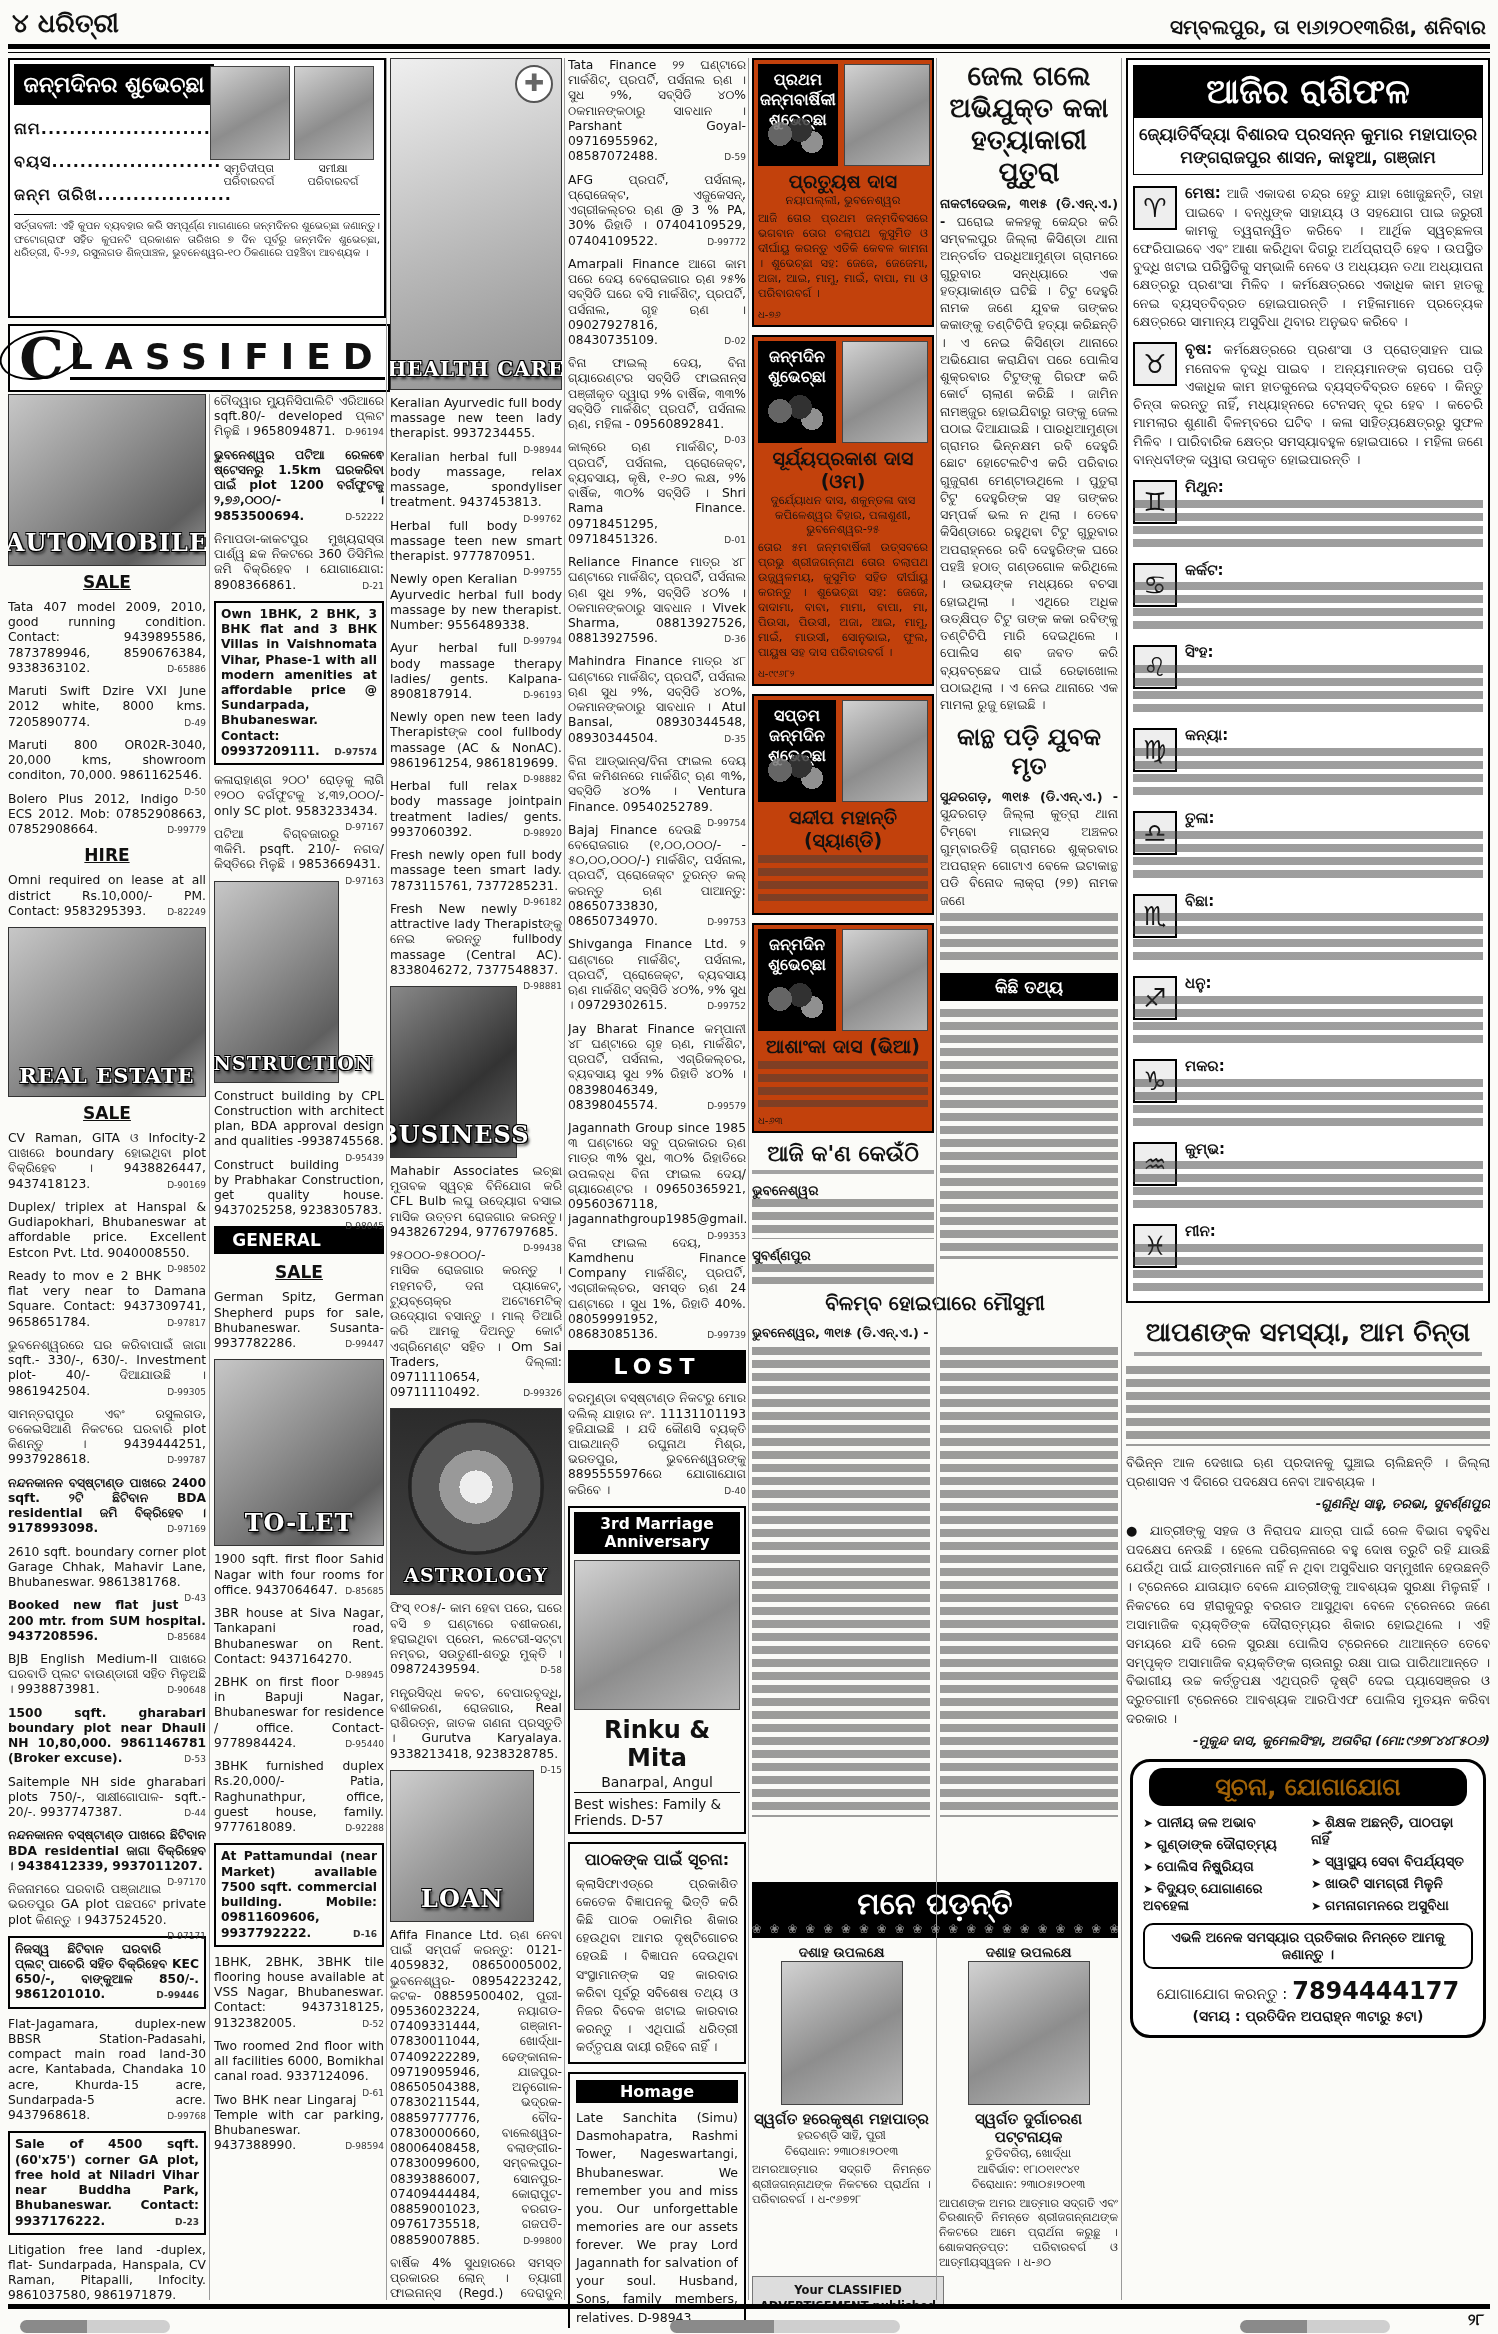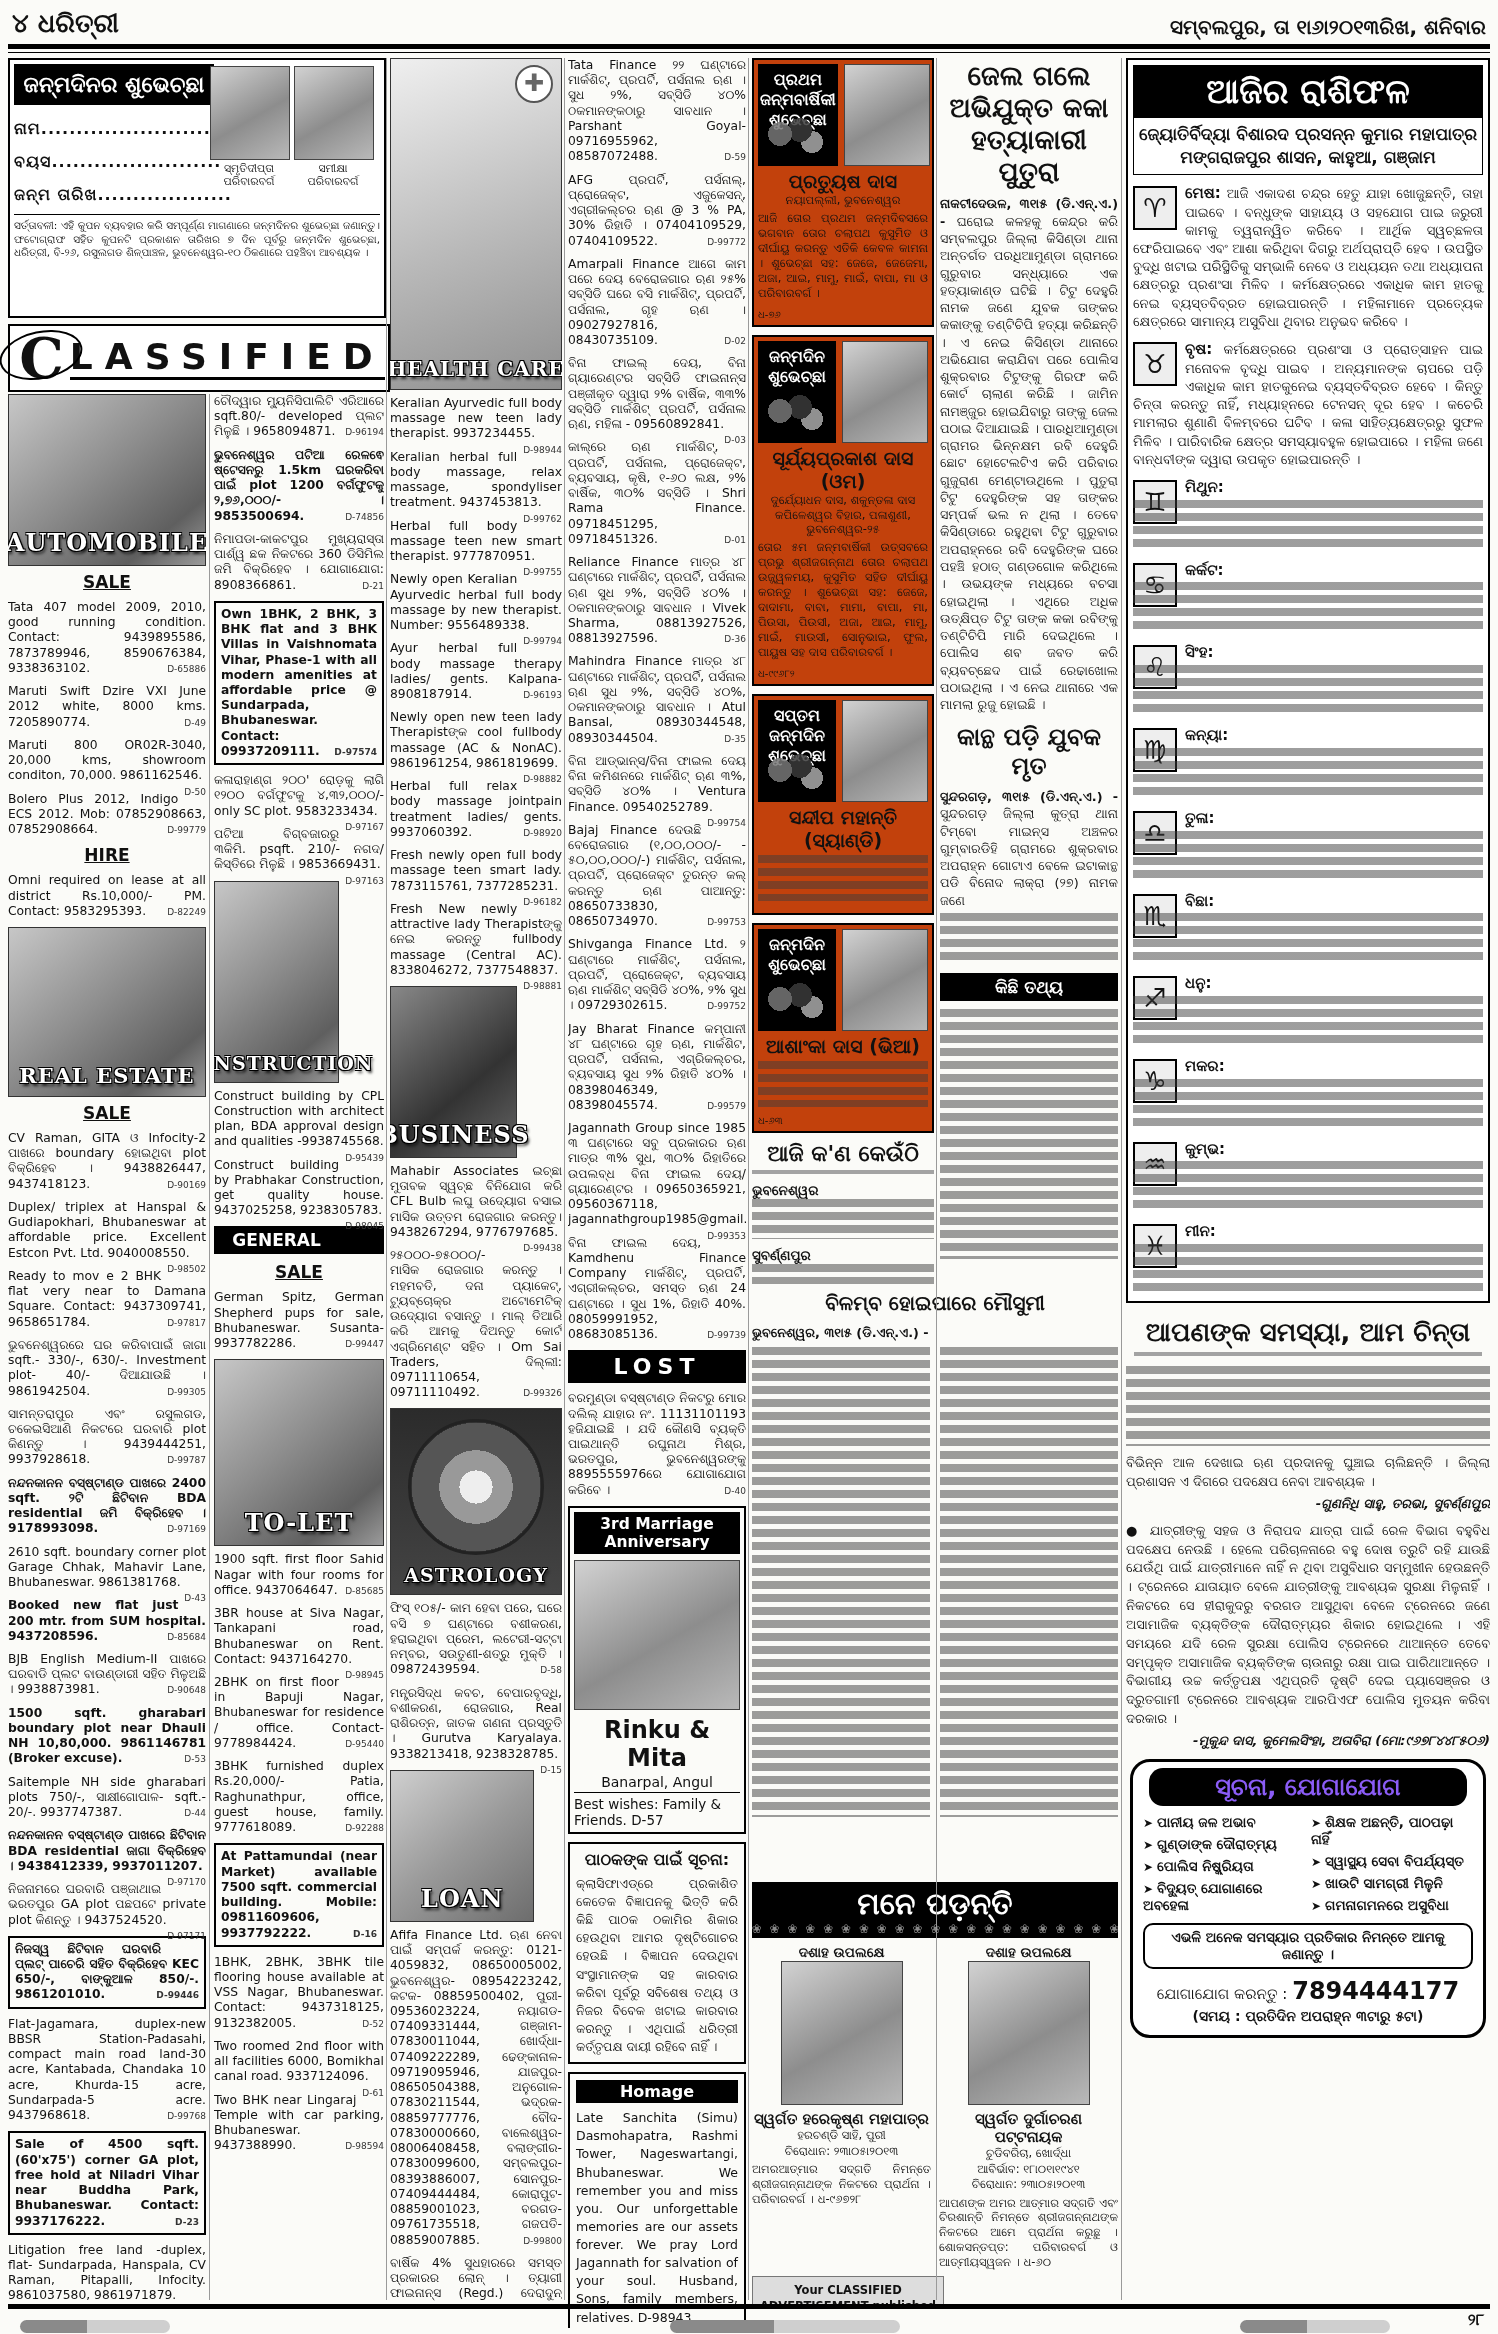--- a/index.html
+++ b/index.html
@@ -99,21 +99,21 @@
   .sign{margin-top:8px;font-size:13.2px;text-align:justify;line-height:1.38;}
   .sign .icon{float:left;width:40px;height:40px;border:2px solid #000;margin:3px 8px 2px 0;text-align:center;font-size:26px;line-height:40px;background:#eee;}
   .sign .nm{font-weight:bold;font-size:15px;}
   .sign .text-fill{margin:2px 0 0 0;}
   
   .prob-head{text-align:center;font-weight:bold;font-size:26px;border-bottom:4px solid #a3a3a3;padding-bottom:4px;margin:14px 8px 10px;}
   .letter{font-size:13px;text-align:justify;line-height:1.45;}
   .sig{text-align:right;font-weight:bold;font-style:italic;font-size:13px;margin:4px 0 10px;}
   
   #suchana{border:3px solid #000;border-radius:20px;padding:8px 10px 10px;margin:10px 4px 0;position:relative;background:#fff;}
-  .su-title{background:#000;color:#8b5cf6;border-radius:14px;text-align:center;font-weight:bold;font-size:24px;padding:5px 0;margin:-2px 6px 8px;}
+  .su-title{background:#000;color:#a16207;border-radius:14px;text-align:center;font-weight:bold;font-size:24px;padding:5px 0;margin:-2px 6px 8px;}
   .su-cols{display:flex;gap:6px;}
   .su-col{flex:1;}
   .su-item{font-size:13.5px;font-weight:bold;margin-bottom:5px;}
   .su-arrow{margin-right:4px;font-size:12px;}
   .su-pill{border:2px solid #000;border-radius:10px;text-align:center;font-weight:bold;font-size:13.5px;padding:4px;margin:4px 0 8px;}
   .su-call{text-align:center;font-size:15px;}
   .su-call b{font-size:24px;}
   .su-time{text-align:center;font-weight:bold;font-size:14px;margin-top:3px;}
   
   .pageno{position:absolute;right:14px;top:2310px;font-weight:bold;font-size:16px;}
@@ -269,21 +269,21 @@
 
   <div class="col" style="left:214px;top:394px;width:170px;height:1908px;">
     <div>
 
     <div class="ad">
         <span class="adtext">ଚୌଦ୍ୱାର ମ୍ୟୁନିସିପାଲିଟି ଏରିଆରେ sqft.80/- developed ପ୍ଲଟ ମିଳୁଛି । 9658094871.</span>
         <span class="did">D-96194</span>
       </div>
         <div class="ad">
         <span class="adtext bold-ad">ଭୁବନେଶ୍ୱର ପଟିଆ ରେଳଵେ ଷ୍ଟେସନରୁ 1.5km ଘରକରିବା ପାଇଁ plot 1200 ବର୍ଗଫୁଟକୁ ୨,୭୬,୦୦୦/- । 9853500694.</span>
-        <span class="did">D-74856</span>
+        <span class="did">D-52222</span>
       </div>
         <div class="ad">
         <span class="adtext">ନିମାପଡା-କାକଟପୁର ମୁଖ୍ୟରାସ୍ତା ପାର୍ଶ୍ୱ ଛକ ନିକଟରେ 360 ଡିସିମିଲ ଜମି ବିକ୍ରିହେବ । ଯୋଗାଯୋଗ: 8908366861.</span>
         <span class="did">D-21</span>
       </div>
         <div class="ad boxed">
         <span class="adtext">Own 1BHK, 2 BHK, 3 BHK flat and 3 BHK Villas in Vaishnomata Vihar, Phase-1 with all modern amenities at affordable price @ Sundarpada, Bhubaneswar. Contact: 09937209111.</span>
         <span class="did">D-97574</span>
       </div>
         <div class="ad">

